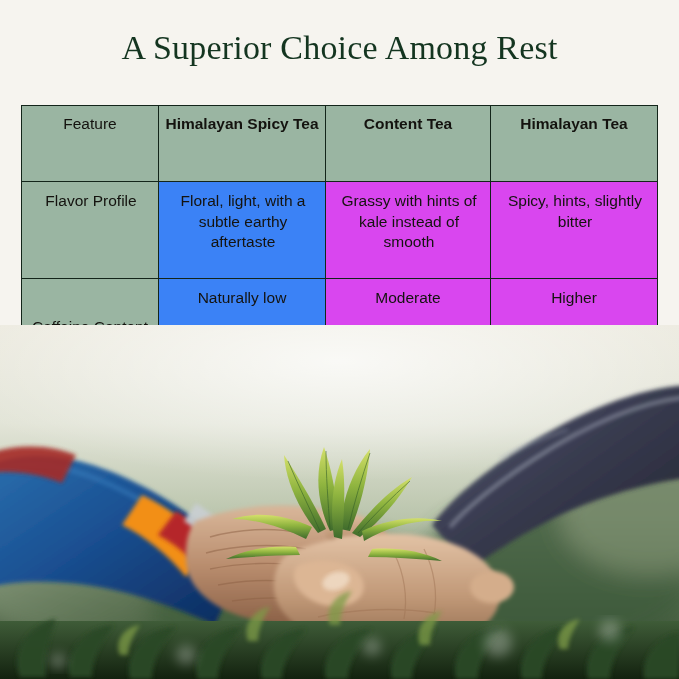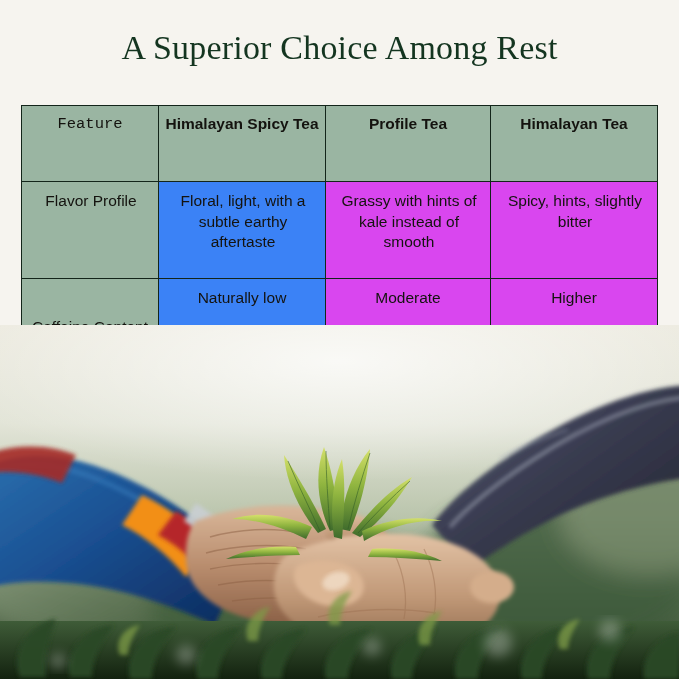--- a/index.html
+++ b/index.html
@@ -71,21 +71,20 @@
   col.c2 { width: 165px; }
   col.c3 { width: 167px; }
 
   
   thead th {
     background: #9ab5a2;
     height: 58px;
   }
   thead th.feature-head {
     font-weight: 400;
-    font-family: Liberation Mono, monospace;
   }
   thead th.tea-head {
     font-weight: 700;
   }
 
   
   tbody tr.row-flavor td { height: 78px; padding-left: 8px; }
   tbody tr.row-caffeine td { height: 80px; }
 
   td.rowhead {
@@ -146,21 +145,21 @@
       <colgroup>
         <col class="c0">
           <col class="c1">
           <col class="c2">
           <col class="c3">
       </colgroup>
       <thead>
         <tr>
           <th class="feature-head">Feature</th>
           <th class="tea-head">Himalayan Spicy Tea</th>
-          <th class="tea-head">Profile Tea</th>
+          <th class="tea-head">Content Tea</th>
           <th class="tea-head">Himalayan Tea</th>
         </tr>
       </thead>
       <tbody>
         <tr class="row-flavor">
           <td class="rowhead">Flavor Profile</td>
           <td class="hgt">Floral, light, with a subtle earthy aftertaste</td>
           <td class="plain">Grassy with hints of kale instead of smooth</td>
           <td class="plain">Spicy, hints, slightly bitter</td>
         </tr>

